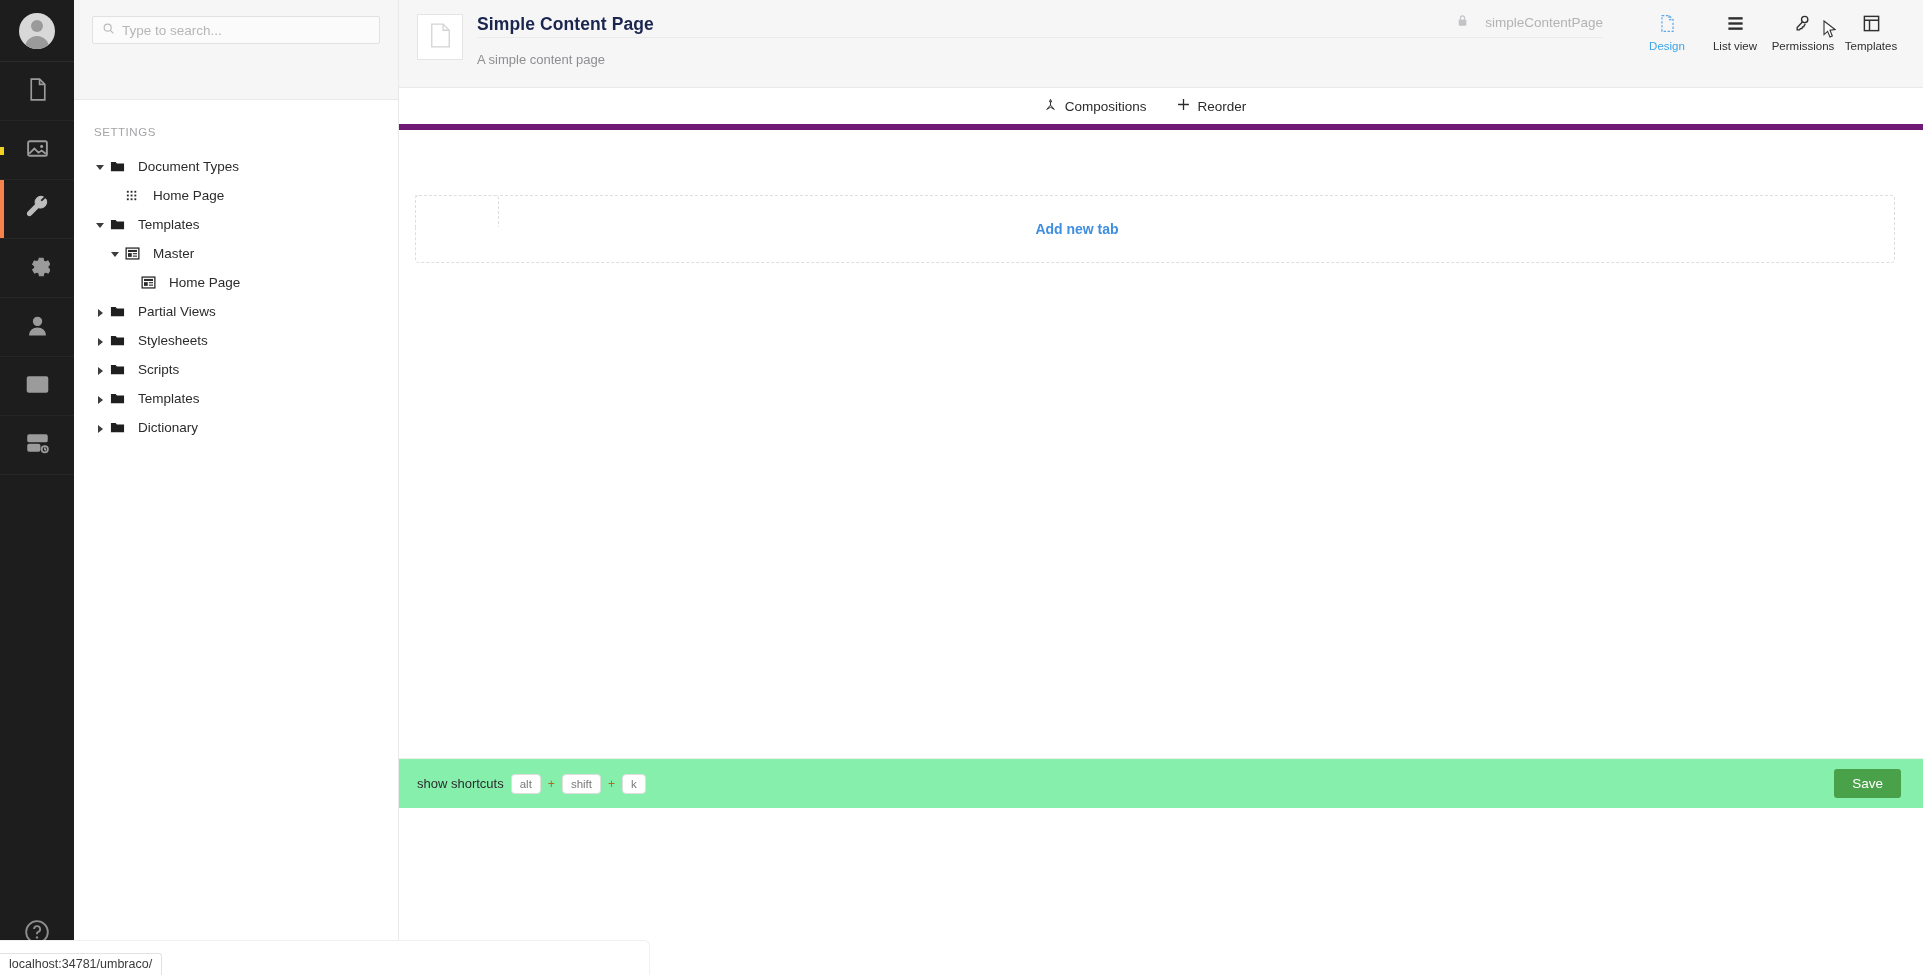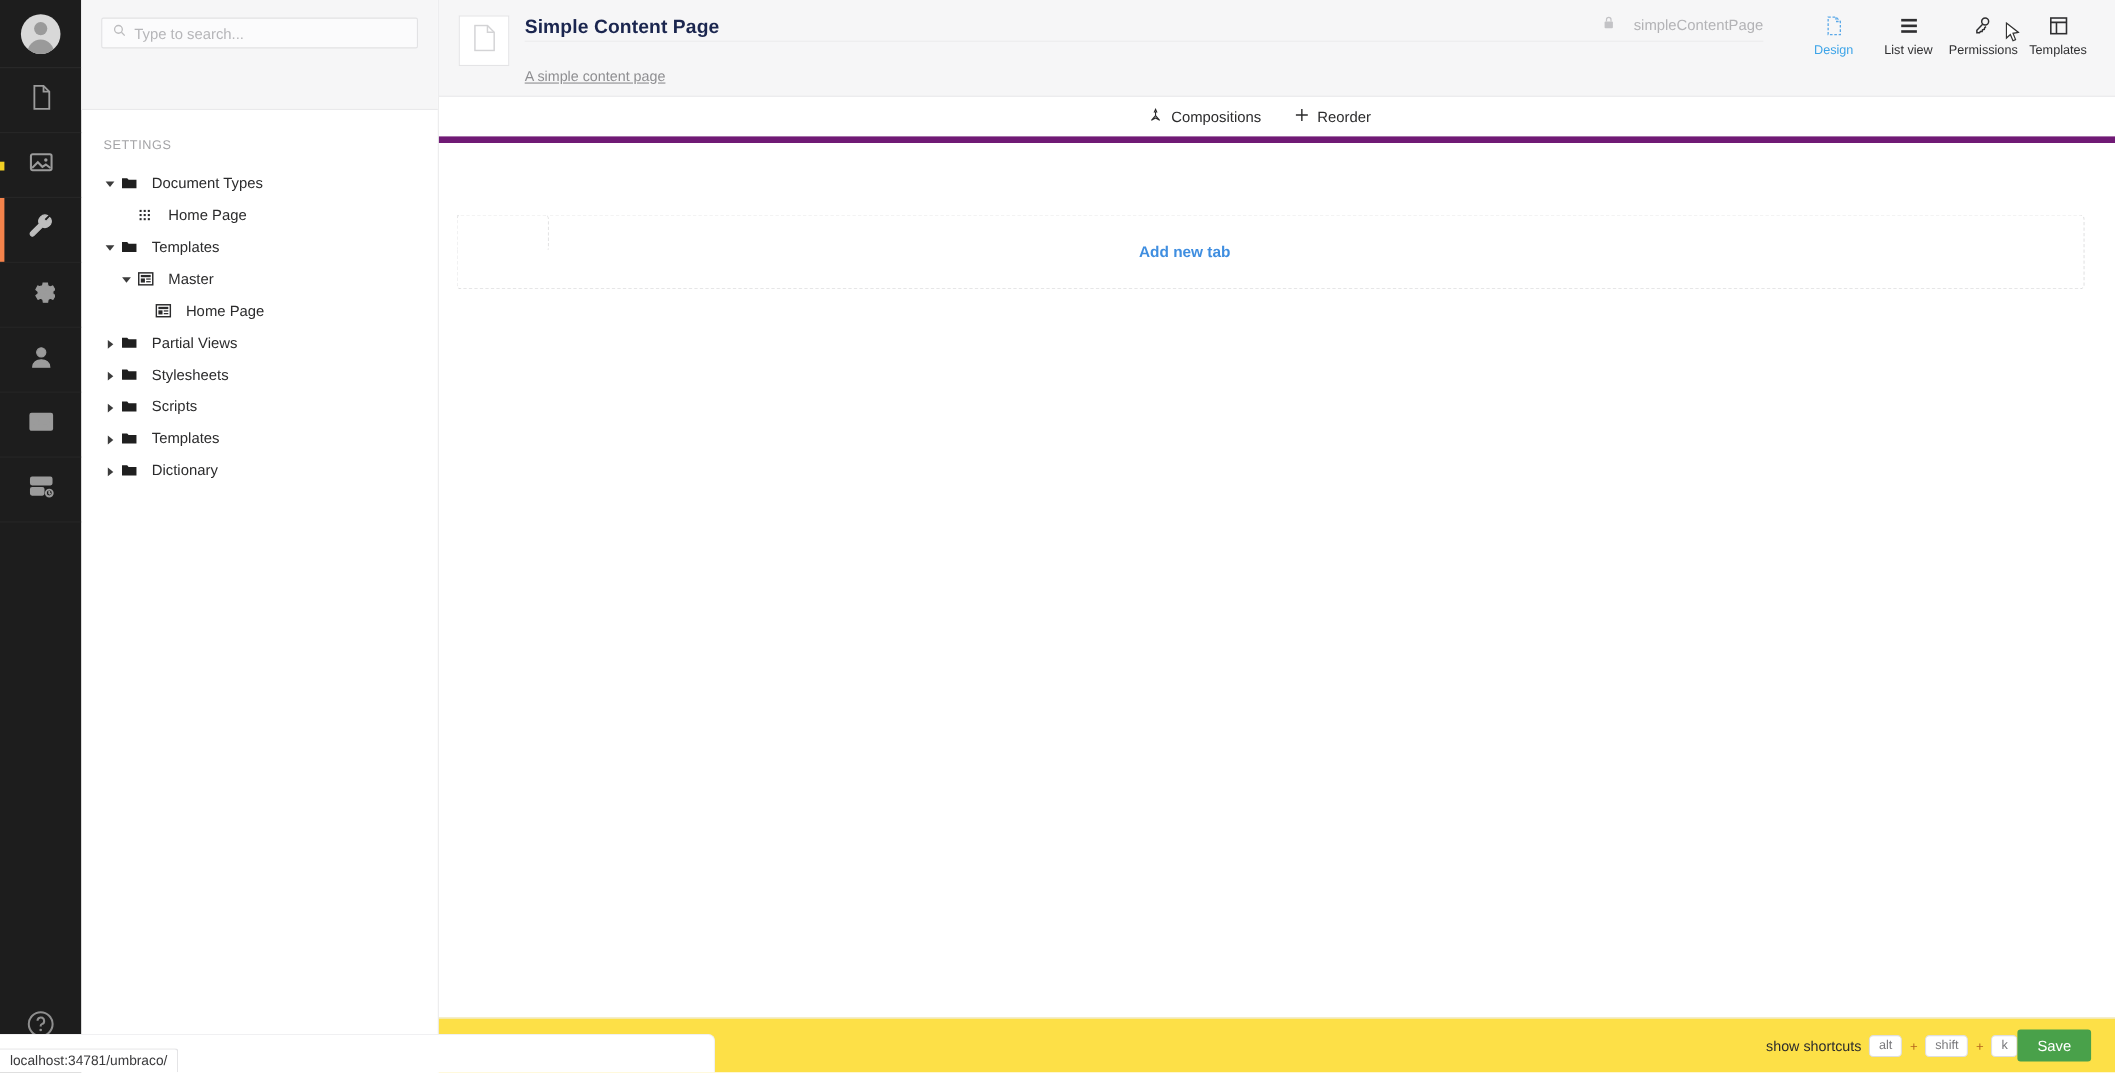--- a/index.html
+++ b/index.html
@@ -117,21 +117,21 @@
   .caret.none::after { content: none; }
   .t-icon { width: 19px; height: 16px; flex: 0 0 19px; margin-right: 9px; display: flex; align-items: center; }
   .t-icon svg { width: 15px; height: 15px; }
   .t-label { line-height: 1; }
   .ind-1 { padding-left: 20px; }
   .ind-2 { padding-left: 35px; }
   .ind-3 { padding-left: 51px; }
 
   
   .main {
-    flex: 1 1 auto; height: 975px; position: relative;
+    flex: 1 1 auto; height: 808px; position: relative;
     background: #ffffff; display: flex; flex-direction: column;
   }
   .editor-header {
     height: 88px; background: #f6f6f7; border-bottom: 1px solid #e9e9eb;
     display: flex; align-items: flex-start; position: relative;
   }
   .doc-thumb {
     width: 46px; height: 46px; margin: 14px 0 0 18px;
     border: 1px solid #e4e4e6; background: #fff;
     display: flex; align-items: center; justify-content: center; flex: 0 0 46px;
@@ -153,21 +153,21 @@
   .alias-box {
     position: absolute; right: 30px; top: 2px;
     display: flex; align-items: center; gap: 17px;
     font-size: 13.5px; color: #b3b3b6;
   }
   .alias-box svg { width: 11px; height: 13px; fill: #c3c3c6; }
   .mouse-cursor {
     position: absolute; left: 1424px; top: 20px; width: 13px; height: 19px; z-index: 40;
   }
   .doc-desc {
-    font-size: 13px; color: #8e8e91; margin-top: 24px; text-decoration: underline;
+    font-size: 13px; color: #8e8e91; margin-top: 14px;
   }
   .top-tabs {
     display: flex; align-items: flex-start; gap: 0; margin: 10px 18px 0 0; flex: 0 0 auto;
   }
   .top-tab {
     width: 56px; display: flex; flex-direction: column; align-items: center;
     cursor: pointer; padding: 2px 0; margin: 0 6px;
   }
   .top-tab .ti { height: 23px; display: flex; align-items: center; justify-content: center; }
   .top-tab .ti svg { width: 19px; height: 19px; }
@@ -203,22 +203,22 @@
     position: relative;
   }
   .add-tab-link {
     font-size: 14px; color: #3f8ee0; font-weight: 700; cursor: pointer;
     position: relative; left: -78px;
   }
 
   
   .footer {
     height: 50px; border-top: 1px solid #eeeef0;
-    display: flex; align-items: center; justify-content: flex-end;
-    padding: 0 22px 0 18px; background: #fde047;
+    display: flex; align-items: center; justify-content: space-between;
+    padding: 0 22px 0 18px; background: #86efac;
     position: relative;
   }
   .shortcuts { display: flex; align-items: center; gap: 7px; font-size: 13px; color: #2b2b2c; }
   .kbd {
     display: inline-block; border: 1px solid #dededf; border-radius: 4px;
     padding: 3px 8px; font-size: 11.5px; color: #7a7a7d; background: #fff;
     font-family: "Liberation Sans", sans-serif;
   }
   .plus { color: #b5651d; font-size: 12px; }
   .save-btn {

